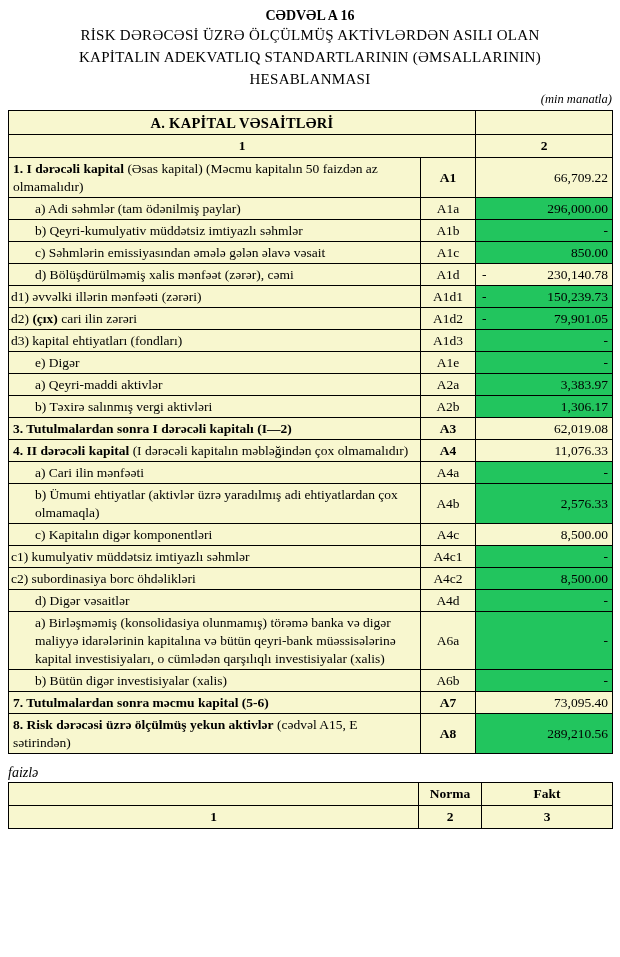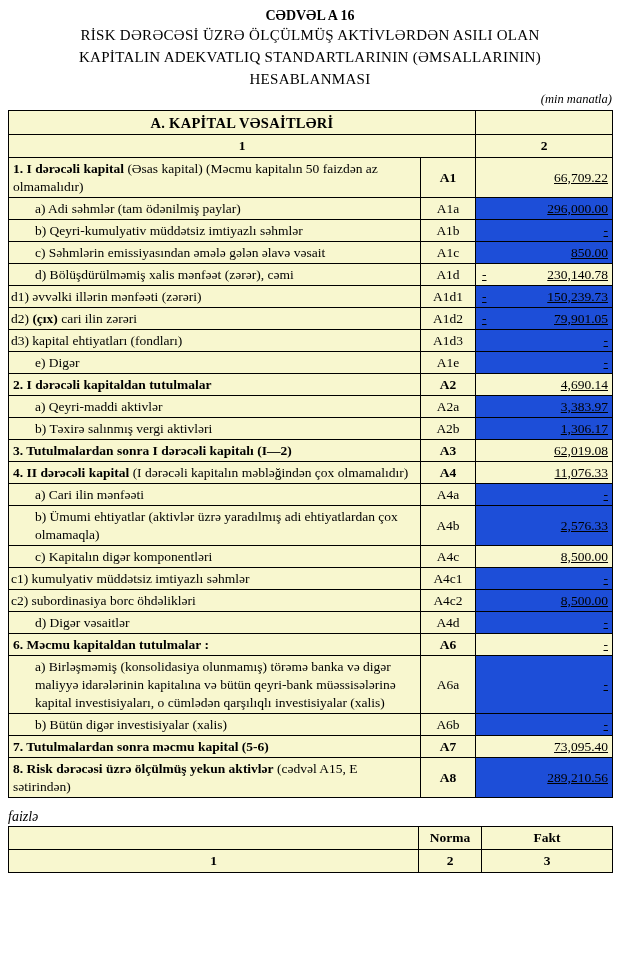--- a/index.html
+++ b/index.html
@@ -7,33 +7,33 @@
   .page{box-sizing:border-box;width:620px;padding:8px 8px 0 8px;}
 
   .title-block{margin-bottom:2px;}
   .title-line0{text-align:center;font-weight:bold;font-size:14px;line-height:16px;}
   .title-line{text-align:center;font-weight:normal;font-size:15px;line-height:22px;letter-spacing:.3px;}
   .unit-note{text-align:right;font-style:italic;font-size:12.5px;line-height:15px;margin:1px 0 3px 0;}
 
   table{border-collapse:collapse;table-layout:fixed;width:604px;}
   td{border:1.5px solid #000;font-size:13.5px;line-height:18px;padding:1.5px 4px;vertical-align:middle;word-wrap:break-word;}
   .cream{background:var(--cream,#f8f7cf);}
-  .white{background:#1d4ed8;}
+  .white{background:#22c55e;}
   .bold{font-weight:bold;}
   .center{text-align:center;}
 
   .section-header-cell{font-weight:bold;text-align:center;font-size:14.5px;letter-spacing:.3px;height:20px;margin-left:48px;}
   .colnum-cell{font-weight:bold;text-align:center;height:19px;}
 
   .label-cell{}
   .ind0{padding-left:4px;}
   .ind1{padding-left:26px;}
   .ind2{padding-left:2px;}
   .code-cell{text-align:center;}
-  .val-cell{text-align:right;text-decoration:underline;}
+  .val-cell{text-align:right;}
   .vflex{display:flex;justify-content:space-between;align-items:center;}
   .vflex .minus{padding-left:2px;}
 
   .footer-note{text-align:left;font-style:italic;font-size:14px;line-height:15px;margin:11px 0 2px 0;}
   .footer-table td{height:19px;}
 </style>
 </head>
 <body>
 
 <div class="page">
@@ -118,25 +118,20 @@
           <td class="label-cell cream ind2"><span>d3) kapital ehtiyatları (fondları)</span></td>
           <td class="code-cell cream">A1d3</td>
           <td class="val-cell white">-</td>
         </tr>
         <tr>
           <td class="label-cell cream ind1"><span>e) Digər</span></td>
           <td class="code-cell cream">A1e</td>
           <td class="val-cell white">-</td>
         </tr>
         <tr>
-          <td class="label-cell cream ind0"><span class="bold">2. I dərəcəli kapitaldan  tutulmalar</span></td>
-          <td class="code-cell cream bold">A2</td>
-          <td class="val-cell cream">4,690.14</td>
-        </tr>
-        <tr>
           <td class="label-cell cream ind1"><span>a) Qeyri-maddi aktivlər</span></td>
           <td class="code-cell cream">A2a</td>
           <td class="val-cell white">3,383.97</td>
         </tr>
         <tr>
           <td class="label-cell cream ind1"><span>b) Təxirə salınmış vergi aktivləri</span></td>
           <td class="code-cell cream">A2b</td>
           <td class="val-cell white">1,306.17</td>
         </tr>
         <tr>
@@ -171,25 +166,20 @@
         </tr>
         <tr>
           <td class="label-cell cream ind2"><span>c2) subordinasiya borc öhdəlikləri</span></td>
           <td class="code-cell cream">A4c2</td>
           <td class="val-cell white">8,500.00</td>
         </tr>
         <tr>
           <td class="label-cell cream ind1"><span>d) Digər vəsaitlər</span></td>
           <td class="code-cell cream">A4d</td>
           <td class="val-cell white">-</td>
-        </tr>
-        <tr>
-          <td class="label-cell cream ind0"><span class="bold">6. Məcmu kapitaldan tutulmalar :</span></td>
-          <td class="code-cell cream bold">A6</td>
-          <td class="val-cell cream">-</td>
         </tr>
         <tr>
           <td class="label-cell cream ind1"><span>a)   Birləşməmiş (konsolidasiya olunmamış) törəmə banka və digər maliyyə idarələrinin kapitalına və bütün qeyri-bank müəssisələrinə kapital investisiyaları, o cümlədən qarşılıqlı investisiyalar (xalis)</span></td>
           <td class="code-cell cream">A6a</td>
           <td class="val-cell white">-</td>
         </tr>
         <tr>
           <td class="label-cell cream ind1"><span>b)   Bütün digər investisiyalar (xalis)</span></td>
           <td class="code-cell cream">A6b</td>
           <td class="val-cell white">-</td>

